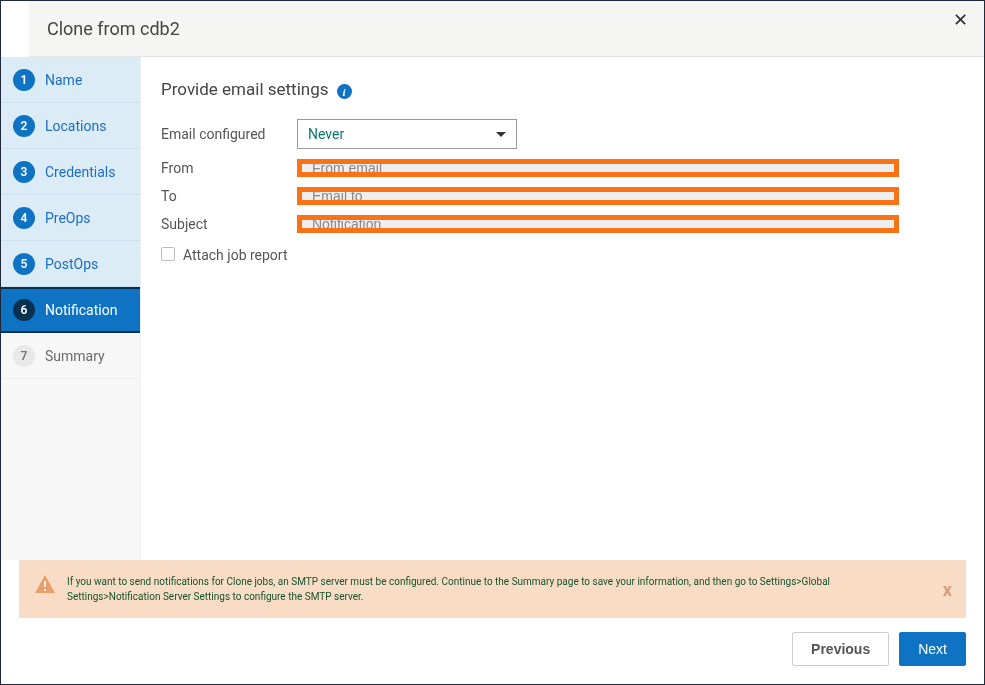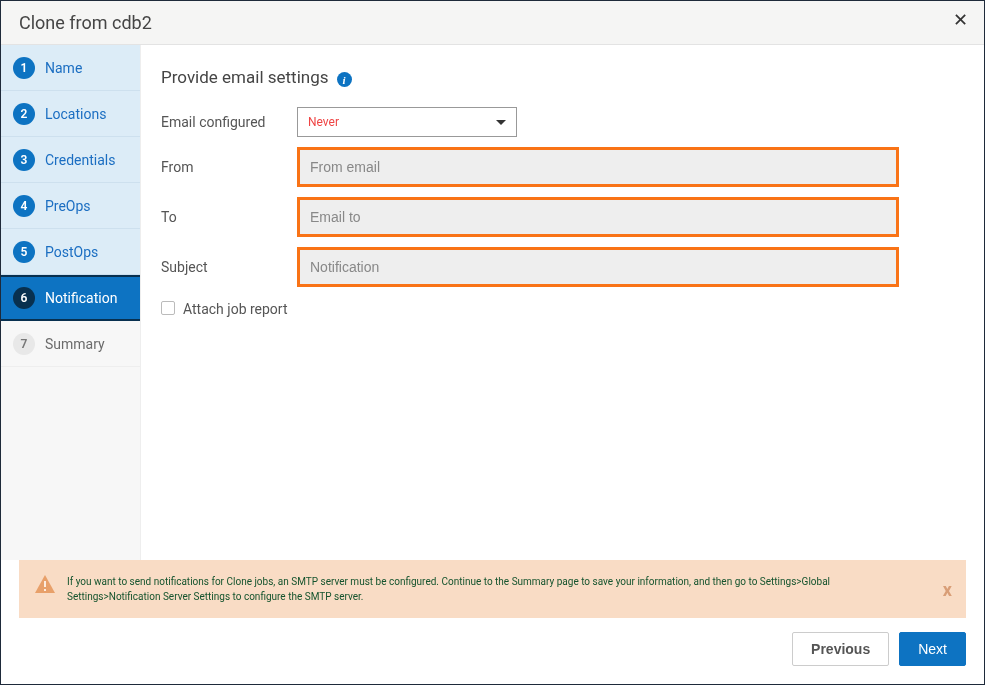--- a/index.html
+++ b/index.html
@@ -12,27 +12,28 @@
   }
   .dialog {
     width: 985px;
     height: 685px;
     border: 1px solid #1e2a3a;
     display: flex;
     flex-direction: column;
     position: relative;
   }
   .titlebar {
-    height: 44px;
+    height: 56px;
     background: #f5f5f4;
     border-bottom: 1px solid #e3e3e3;
     display: flex;
     align-items: center;
     padding: 0 18px;
     position: relative;
+    margin-left: 28px;
   }
   .titlebar .title {
     font-size: 18px;
     color: #454545;
     font-weight: 400;
   }
   .titlebar .close {
     position: absolute;
     right: 16px;
     top: 10px;
@@ -141,32 +142,32 @@
     width: 220px;
     height: 30px;
     border: 1px solid #999;
     background: #fff;
     display: flex;
     align-items: center;
     padding: 0 10px;
     justify-content: space-between;
     cursor: pointer;
   }
-  .select-wrap .sel-text { font-size: 12px; color: #ef4444; }
+  .select-wrap .sel-text { font-size: 14px; color: #0f766e; }
   .select-wrap .caret {
     width: 0; height: 0;
     border-left: 5px solid transparent;
     border-right: 5px solid transparent;
     border-top: 5px solid #333;
   }
   .text-input {
     flex: 1;
     max-width: 602px;
-    height: 40px;
-    border: 3px solid #f97316;
+    height: 18px;
+    border: 5px solid #f97316;
     background: #eeeeee;
     padding: 0 10px;
     font-size: 14px;
     color: #333;
   }
   .text-input::placeholder { color: #888; }
   .checkbox-row {
     display: flex;
     align-items: flex-start;
     gap: 8px;

